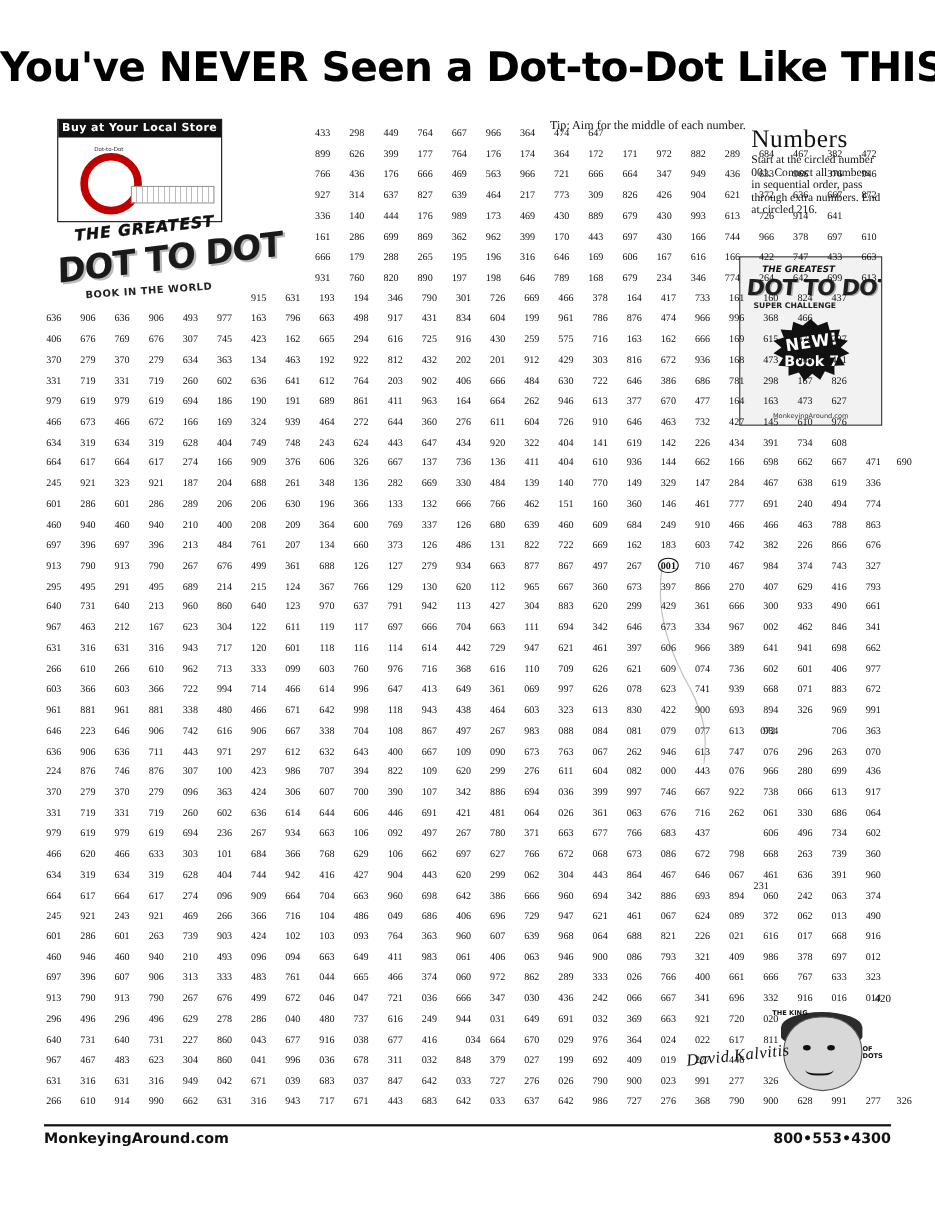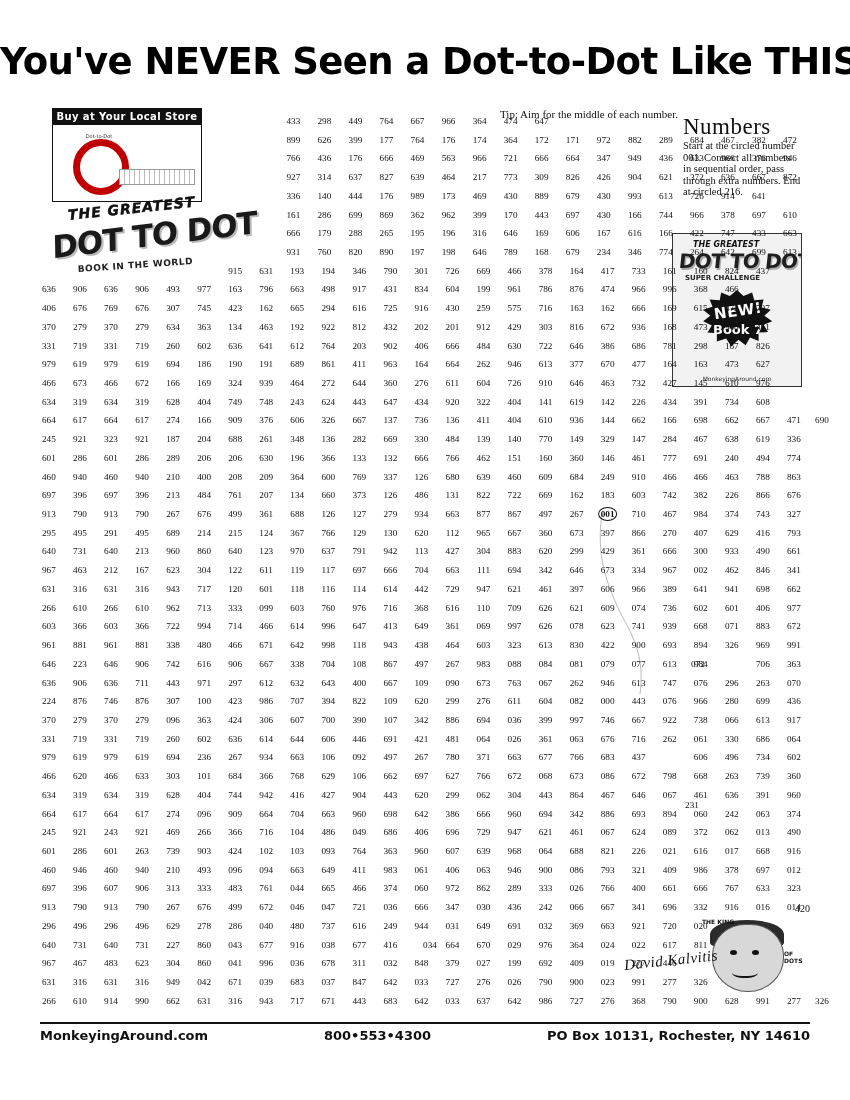--- a/index.html
+++ b/index.html
@@ -1530,16 +1530,15 @@
     <div class="tag t1">THE KING</div>
     <div class="tag t2">OF DOTS</div>
   </div>
   <div class="signature">David Kalvitis</div>
   <div class="page-number">420</div>
 
   <div class="footer-rule"></div>
   <div class="footer">
     <span>MonkeyingAround.com</span>
     <span>800•553•4300</span>
-    <span>PO Box 10131, Rochester, NY 14610</span>
   </div>
 
 </div>
 
 </body></html>

